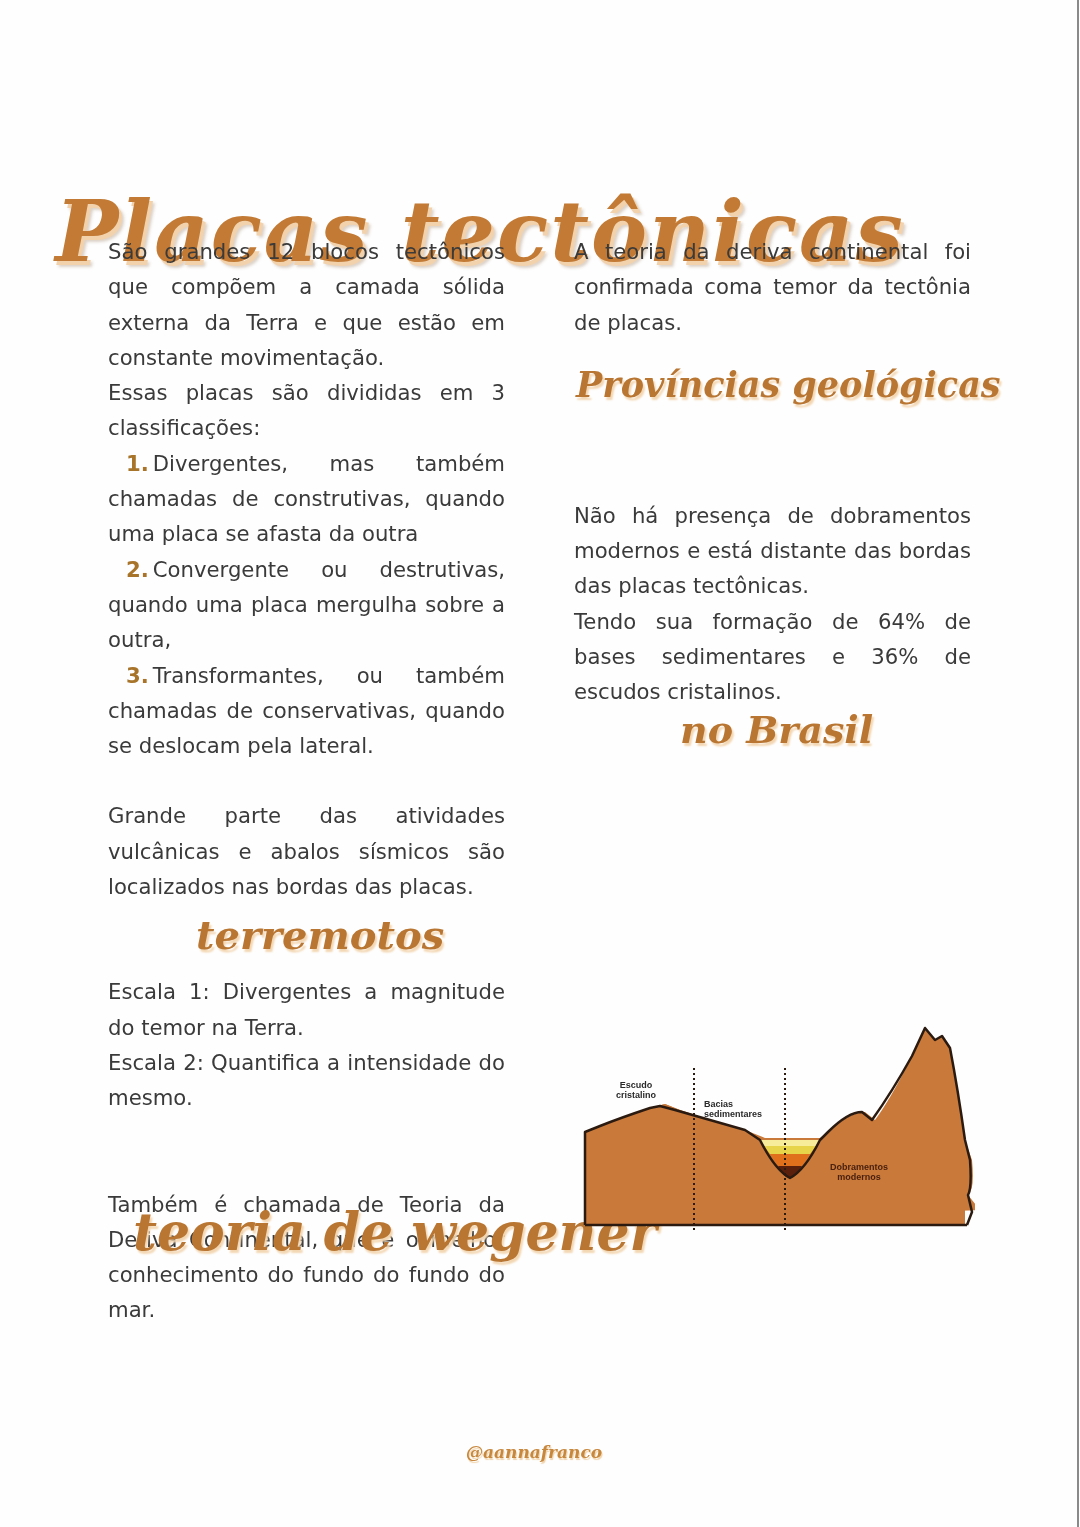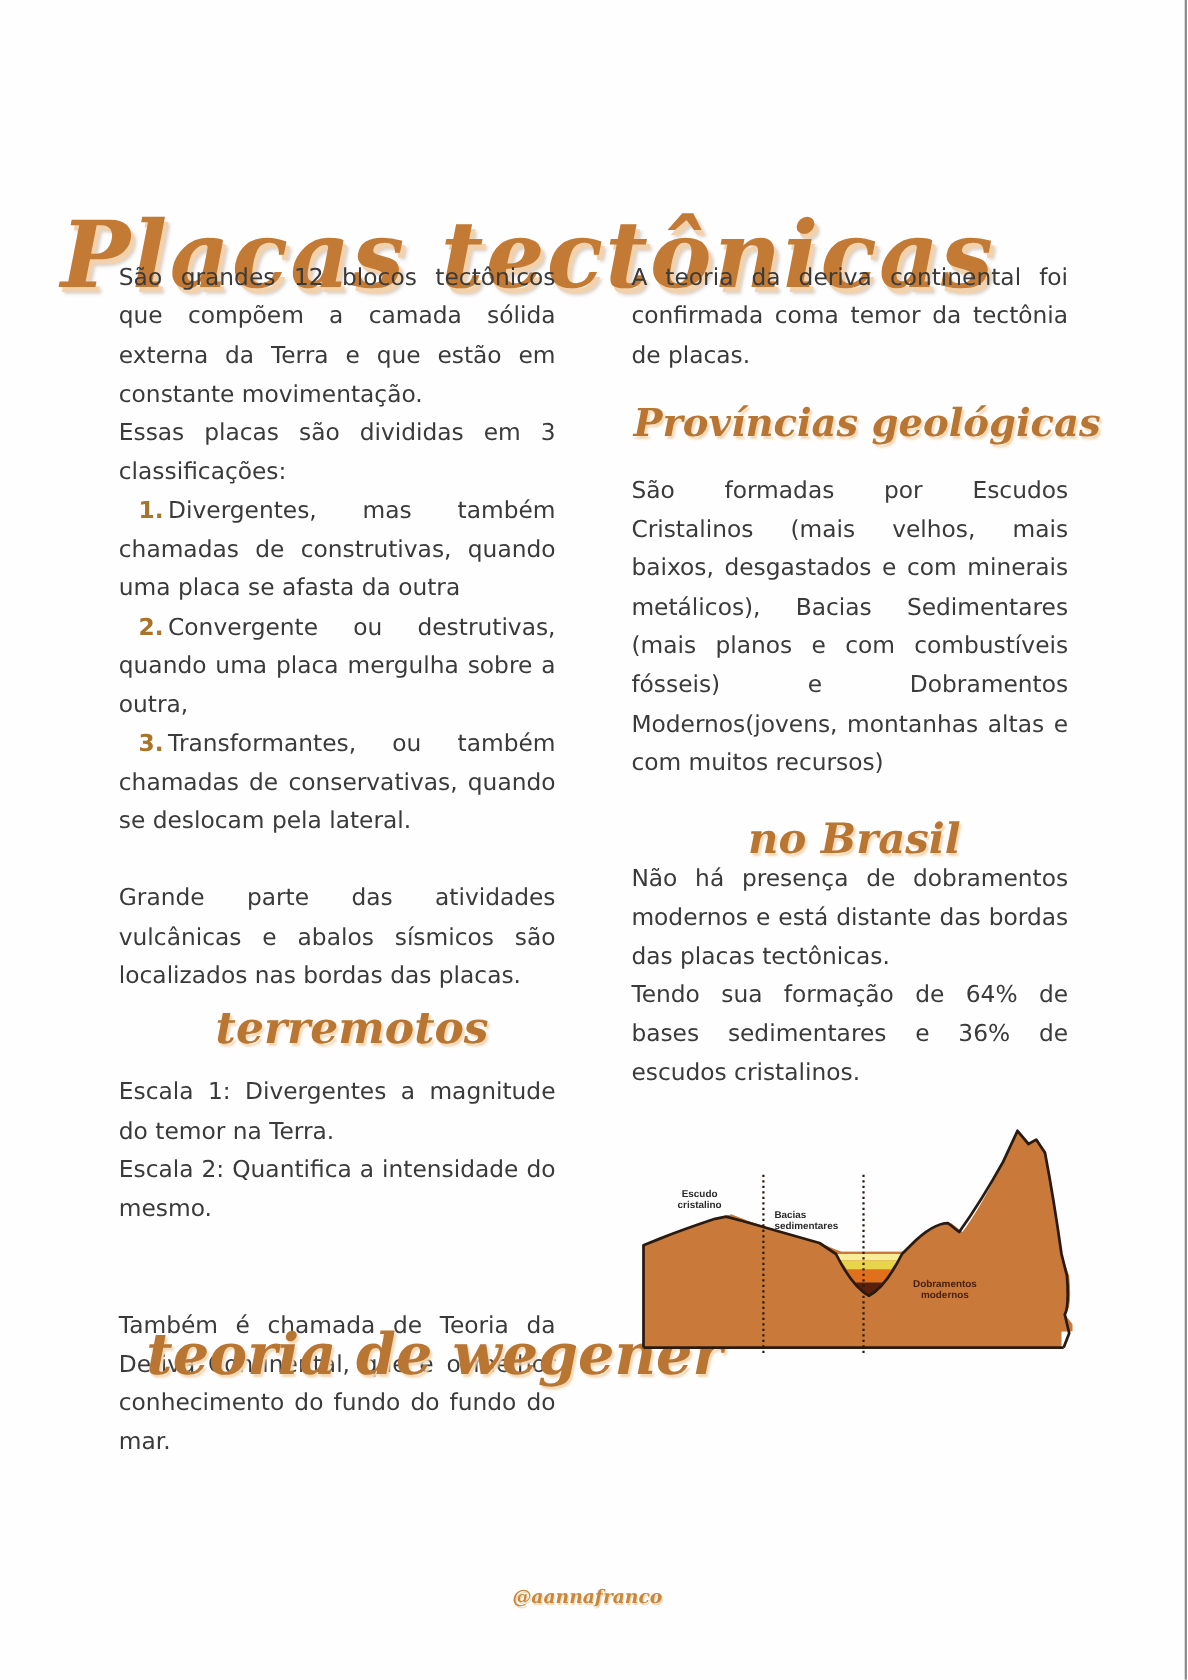--- a/index.html
+++ b/index.html
@@ -22,21 +22,21 @@
     .p.last-left { text-align-last: left; }
     .num { color: #a7742a; font-weight: bold; margin-left: 18px; margin-right: 4px; }
     .section-title {
       font-family: "DejaVu Serif", serif; font-style: italic; font-weight: bold;
       color: #b97632; text-shadow: 2px 3px 2px #f3d7b3;
       line-height: 1; white-space: nowrap;
     }
     .st-terremotos { position: absolute; left: 196px; top: 915px; font-size: 40px; }
     .st-teoria { position: absolute; left: 133px; top: 1206px; font-size: 52px; }
     .st-provincias { position: absolute; left: 576px; top: 367px; font-size: 35px; }
-    .st-brasil { position: absolute; left: 680px; top: 711px; font-size: 38px; margin-top: 32px; }
+    .st-brasil { position: absolute; left: 680px; top: 711px; font-size: 38px; }
     .watermark {
       position: absolute; left: 466px; top: 1442px; font-size: 17px; font-style: italic;
       font-family: "DejaVu Serif", serif; color: #c7883e; font-weight: bold;
       text-shadow: 1px 2px 1px #f0d4ad;
     }
     .diagram { position: absolute; left: 580px; top: 1020px; width: 395px; height: 215px; }
     .diagram-label { position: absolute; font-family: "Liberation Sans", sans-serif; font-weight: bold; font-size: 9px; line-height: 10px; color: #2a2a2a; }
     .diagram-label.dark { color: #4a200e; }
   </style>
 </head>
@@ -60,21 +60,20 @@
   <div style="height:71px"></div>
   <p class="p last-left">Também é chamada de Teoria da Deriva Continental, que é o melhor conhecimento do fundo do fundo do mar.</p>
 </div>
 
 <div class="section-title st-terremotos">terremotos</div>
 <div class="section-title st-teoria">teoria de wegener</div>
 
 <div class="col col-right">
   <p class="p last-left">A teoria da deriva continental foi confirmada coma temor da tectônia de placas.</p>
   <div style="height:88px"></div>
-  <p class="p last-left">São formadas por Escudos Cristalinos (mais velhos, mais baixos, desgastados e com minerais metálicos), Bacias Sedimentares (mais planos e com combustíveis fósseis) e Dobramentos Modernos(jovens, montanhas altas e com muitos recursos)</p>
   <div style="height:70px"></div>
   <p class="p last-left">Não há presença de dobramentos modernos e está distante das bordas das placas tectônicas.</p>
   <p class="p last-left">Tendo sua formação de 64% de bases sedimentares e 36% de escudos cristalinos.</p>
 </div>
 
 <div class="section-title st-provincias">Províncias geológicas</div>
 <div class="section-title st-brasil">no Brasil</div>
 
 <div class="diagram">
   <svg width="395" height="215" viewBox="0 0 395 215">

